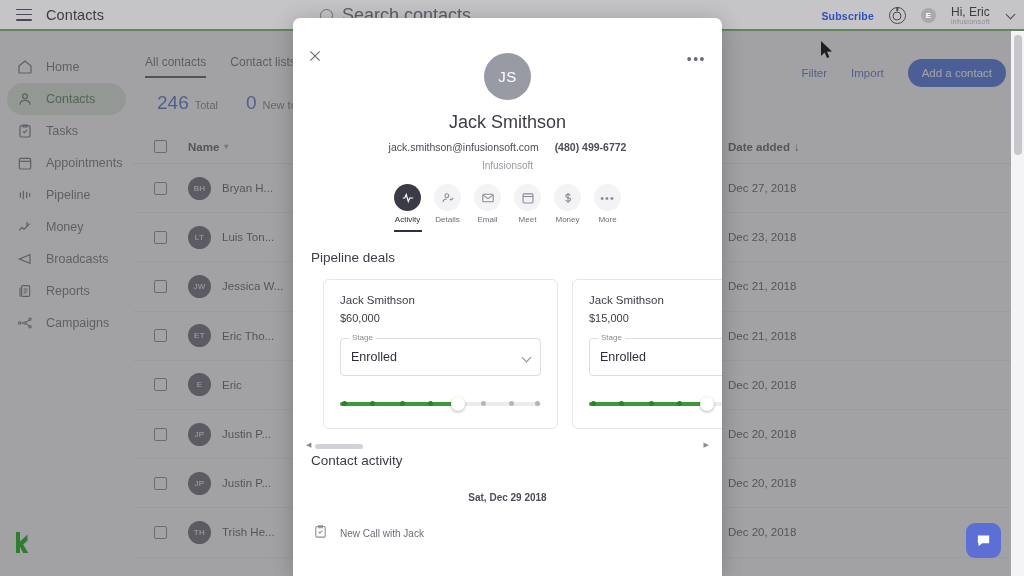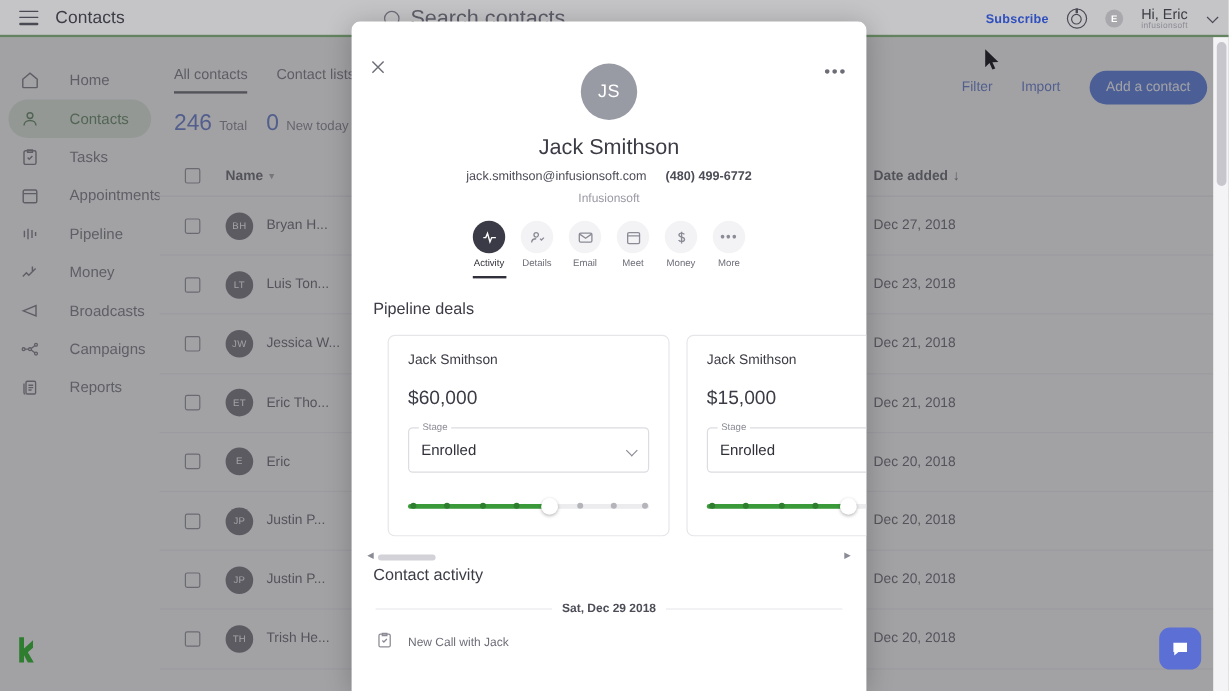--- a/index.html
+++ b/index.html
@@ -68,39 +68,39 @@
     width:7px;height:7px;border-right:1.5px solid #4a4a55;border-bottom:1.5px solid #4a4a55;
     transform: rotate(45deg); margin-left:2px; margin-top:-3px;
   }
 
   
   .sidebar {
     position: absolute; left: 0; top: 33px; bottom: 0; width: 133px;
     background: #fff; padding-top: 18px;
   }
   .nav-item {
-    display: flex; align-items: center; gap: 25px;
+    display: flex; align-items: center; gap: 13px;
     height: 32px; margin: 0 7px 0 7px; padding-left: 9px;
     border-radius: 16px;
     color: #4d4d58; font-size: 12.5px; text-align: center;
   }
   .nav-item.active { background: #d8e4d4; color: #2f5c2a; }
   .nav-item .nav-ico { width: 17px; height: 17px; flex: none; display:flex; align-items:center; justify-content:center;}
   .nav-item svg { display:block; }
 
   
   .main {
     position: absolute; left: 133px; top: 33px; right: 0; bottom: 0;
     background: #fff;
   }
   .tabs-row { display:flex; gap: 24px; padding: 22px 0 0 12px; }
   .ctab { font-size: 12px; color: #4a4a55; padding-bottom: 7px; }
   .ctab.active { border-bottom: 2.5px solid #30303a; font-weight: 400; }
   .counts { display:flex; align-items: baseline; gap: 6px; padding: 14px 0 0 12px; }
-  .count-num { font-size: 19px; color: #2f4fbe; font-weight: 400; }
+  .count-num { font-size: 19px; color: #2f4fbe; font-weight: 400; margin-left: 12px; }
   .count-lbl { font-size: 11px; color: #5e5e6b; margin-right: 10px;}
   .actions {
     position: absolute; right: 18px; top: 26px;
     display: flex; align-items: center; gap: 24px;
   }
   .act-link { font-size: 11.5px; color: #2f4fbe; }
   .add-btn {
     background: #1d4ed8; color: #fff; font-size: 11.5px;
     padding: 8px 14px; border-radius: 16px; border: none;
   }
@@ -210,21 +210,21 @@
   .deals-row {
     display: flex; gap: 14px; padding: 14px 0 0 30px; overflow: hidden;
   }
   .deal-card {
     flex: none; width: 235px;
     border: 1px solid #e6e6ea; border-radius: 6px;
     padding: 14px 16px 16px 16px;
     background: #fff;
   }
   .deal-name { font-size: 11.5px; color: #3c3c46; }
-  .deal-amt { font-size: 16px; color: #3c3c46; margin-top: 18px;}
+  .deal-amt { font-size: 11px; color: #3c3c46; margin-top: 6px;}
   .stage-field {
     position: relative; margin-top: 14px;
     border: 1px solid #dcdce2; border-radius: 4px;
     height: 38px; display: flex; align-items: center; padding: 0 10px;
   }
   .stage-legend {
     position: absolute; top: -6px; left: 8px; background: #fff;
     font-size: 8px; color: #8b8b95; padding: 0 3px;
   }
   .stage-val { font-size: 12.5px; color: #30303a; }
@@ -258,21 +258,21 @@
     position: relative; margin: 14px 12px 0 12px; height: 8px;
   }
   .hscroll-bar { position:absolute; left: 10px; top: 1.5px; width: 48px; height: 5px; background:#d2d2d8; border-radius:3px;}
   .hscroll-arrow { position:absolute; font-size: 7px; color:#8b8b95; top:-2px;}
   .hscroll-arrow.l { left: 1px; }
   .hscroll-arrow.r { right: 1px; }
 
   .act-date {
     display: flex; align-items: center; gap: 8px;
     margin: 16px 20px 0 20px;
-    font-size: 10px; color: #4d4d58; font-weight: 700;
+    font-size: 10px; color: #4d4d58; font-weight: 700; flex-direction: column;
   }
   .act-date .line { flex: 1; height: 1px; background: #e9e9ed; }
 
   .act-item { display: flex; gap: 11px; padding: 11px 20px 0 20px; }
   .act-ico { width: 16px; flex: none; padding-top: 2px; color: #8b8b95; }
   .act-body { flex: 1; }
   .act-line1 { font-size: 10.5px; color: #6d6d78; }
   .act-line1 b { color: #30303a; }
   .act-time { font-size: 8.5px; color: #a0a0a9; margin-left: 7px; }
   .act-line2 { font-size: 10px; color: #6d6d78; margin-top: 6px; }
@@ -341,39 +341,39 @@
       <div class="nav-item">
         <span class="nav-ico">
           <svg width="16" height="16" viewBox="0 0 24 24" fill="none" stroke="currentColor" stroke-width="1.8">
               <path d="M3.5 12l16-6.5v13z"></path>
             </svg>
         </span>
         <span>Broadcasts</span>
       </div>
       <div class="nav-item">
         <span class="nav-ico">
+          <svg width="16" height="16" viewBox="0 0 24 24" fill="none" stroke="currentColor" stroke-width="1.7">
+              <rect x="7" y="4" width="12" height="16" rx="1.6"></rect>
+              <path d="M4.5 7v11.5a1.5 1.5 0 0 0 1.5 1.5"></path>
+              <path d="M10 9h6M10 12h6M10 15h4"></path>
+            </svg>
+        </span>
+        <span>Reports</span>
+      </div>
+      <div class="nav-item">
+        <span class="nav-ico">
           <svg width="16" height="16" viewBox="0 0 24 24" fill="none" stroke="currentColor" stroke-width="1.6">
               <circle cx="4" cy="12" r="1.8"></circle>
               <circle cx="12" cy="12" r="1.8"></circle>
               <circle cx="19.5" cy="6.5" r="1.8"></circle>
               <circle cx="19.5" cy="17.5" r="1.8"></circle>
               <path d="M5.8 12h4.4M13.6 11l4.3-3.3M13.6 13l4.3 3.3"></path>
             </svg>
         </span>
         <span>Campaigns</span>
-      </div>
-      <div class="nav-item">
-        <span class="nav-ico">
-          <svg width="16" height="16" viewBox="0 0 24 24" fill="none" stroke="currentColor" stroke-width="1.7">
-              <rect x="7" y="4" width="12" height="16" rx="1.6"></rect>
-              <path d="M4.5 7v11.5a1.5 1.5 0 0 0 1.5 1.5"></path>
-              <path d="M10 9h6M10 12h6M10 15h4"></path>
-            </svg>
-        </span>
-        <span>Reports</span>
       </div>
     </div>
 
     <div class="main">
       <div class="tabs-row">
         <div class="ctab active">All contacts</div>
         <div class="ctab">Contact lists</div>
       </div>
 
       <div class="counts">

